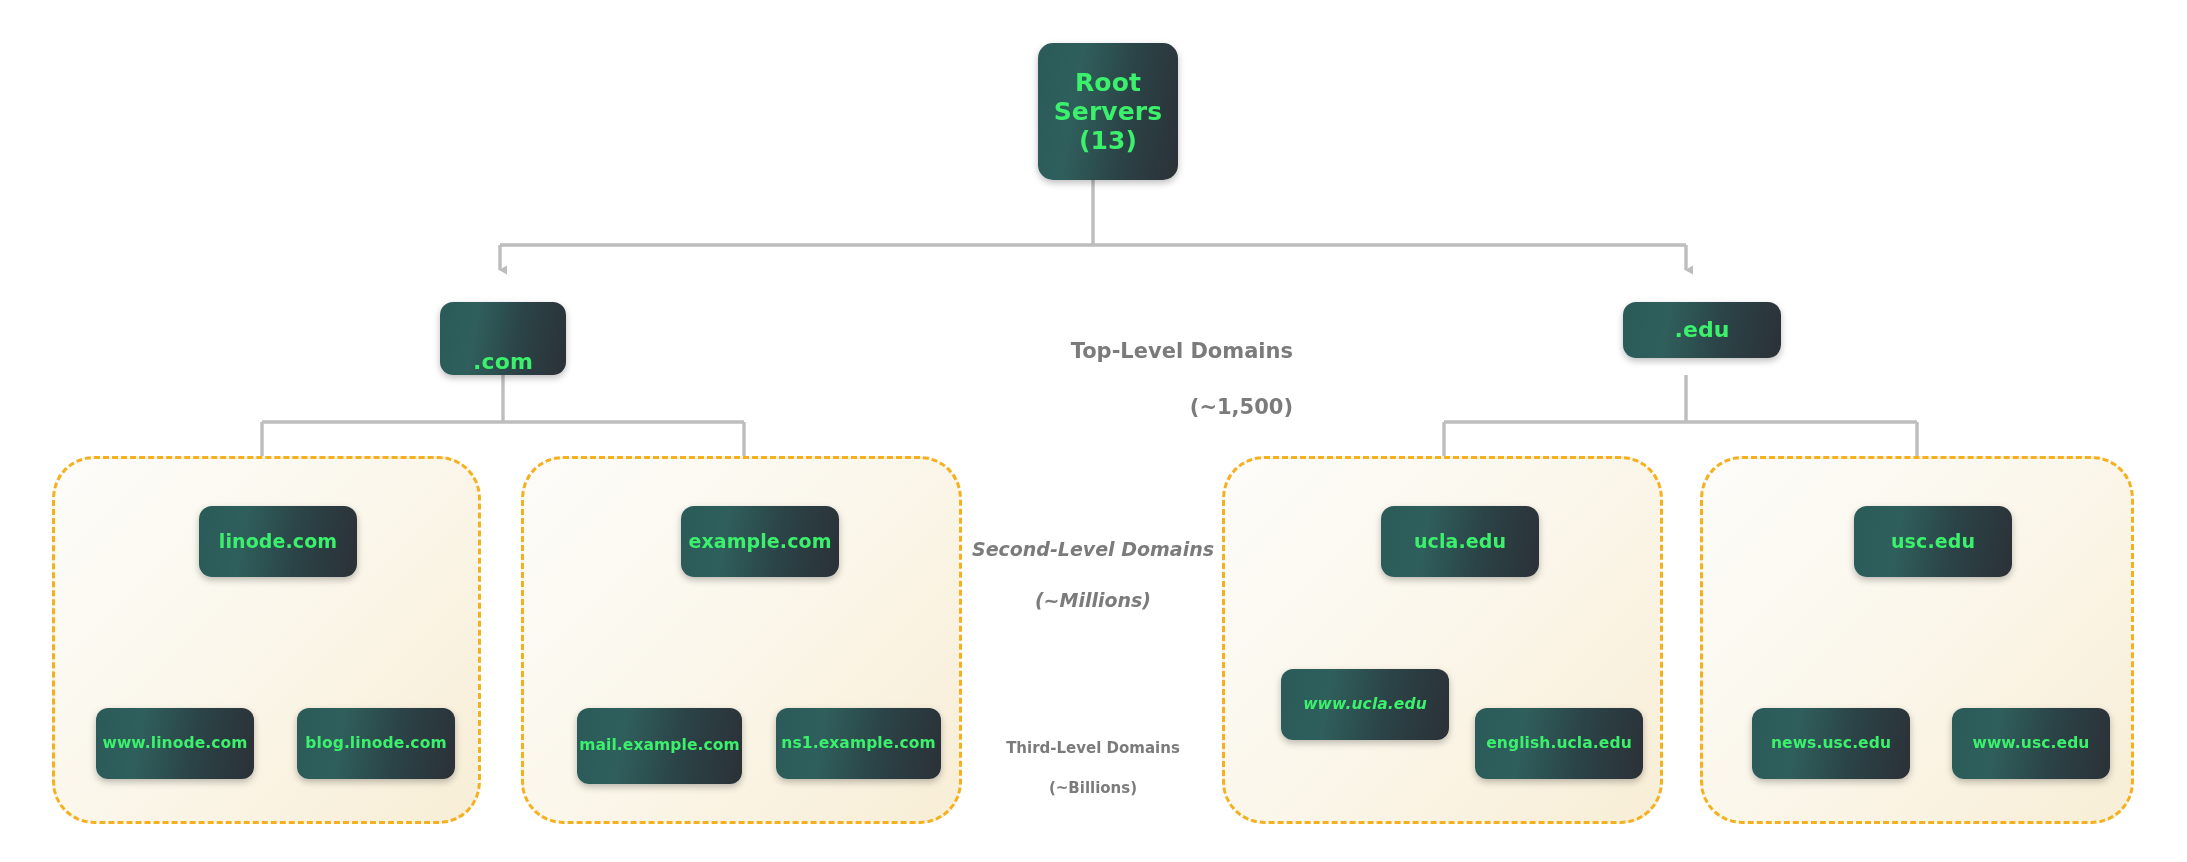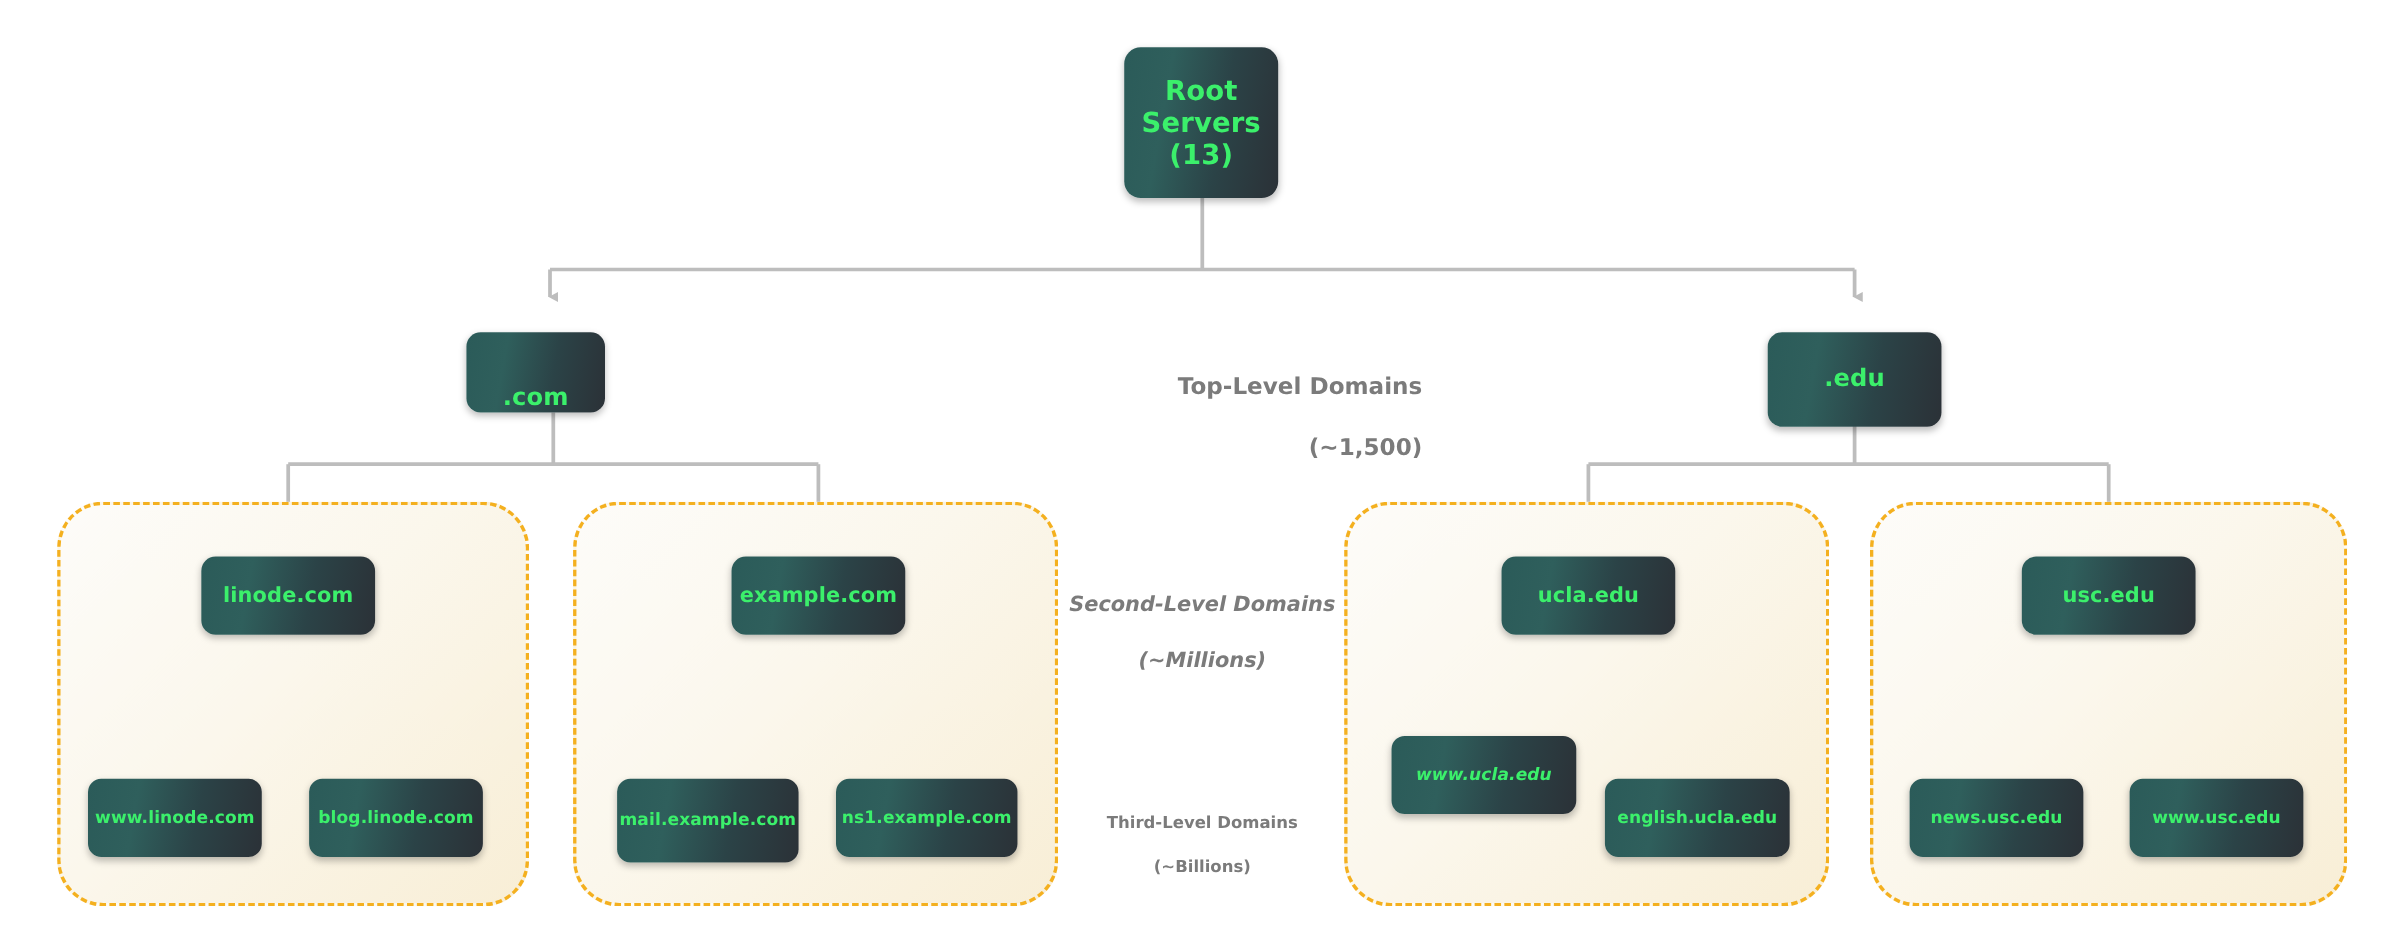--- a/index.html
+++ b/index.html
@@ -43,20 +43,21 @@
     justify-content: center;
     text-align: center;
     border-radius: 13px;
     background: linear-gradient(100deg, #2b5b59 0%, #2f5f5c 28%, #2b4347 62%, #2b3137 100%);
     color: #3bf06b;
     font-weight: bold;
     letter-spacing: 0.1px;
     box-shadow: 0 3px 7px rgba(0,0,0,0.26);
     line-height: 1.16;
     z-index: 5;
+    margin-left: 16px;
   }
   .node.root {
     border-radius: 15px;
     font-size: 25px;
     line-height: 1.17;
   }
   .node.tld {
     font-size: 22px;
   }
   .node.sld {
@@ -139,21 +140,21 @@
     <div>
       <div>Root</div>
       <div>Servers</div>
       <div>(13)</div>
     </div>
   </div>
 
   <div class="node tld" style="left:424px; top:302px; width:126px; height:73px;align-items:flex-end;">
     <span>.com</span>
   </div>
-  <div class="node tld" style="left:1607px; top:302px; width:158px; height:86px;">
+  <div class="node tld" style="left:1607px; top:302px; width:158px; height:56px;">
     <span>.edu</span>
   </div>
 
   <div class="node sld" style="left:183px; top:506px; width:158px; height:71px;">
     <span>linode.com</span>
   </div>
   <div class="node sld" style="left:665px; top:506px; width:158px; height:71px;">
     <span>example.com</span>
   </div>
   <div class="node sld" style="left:1365px; top:506px; width:158px; height:71px;">

